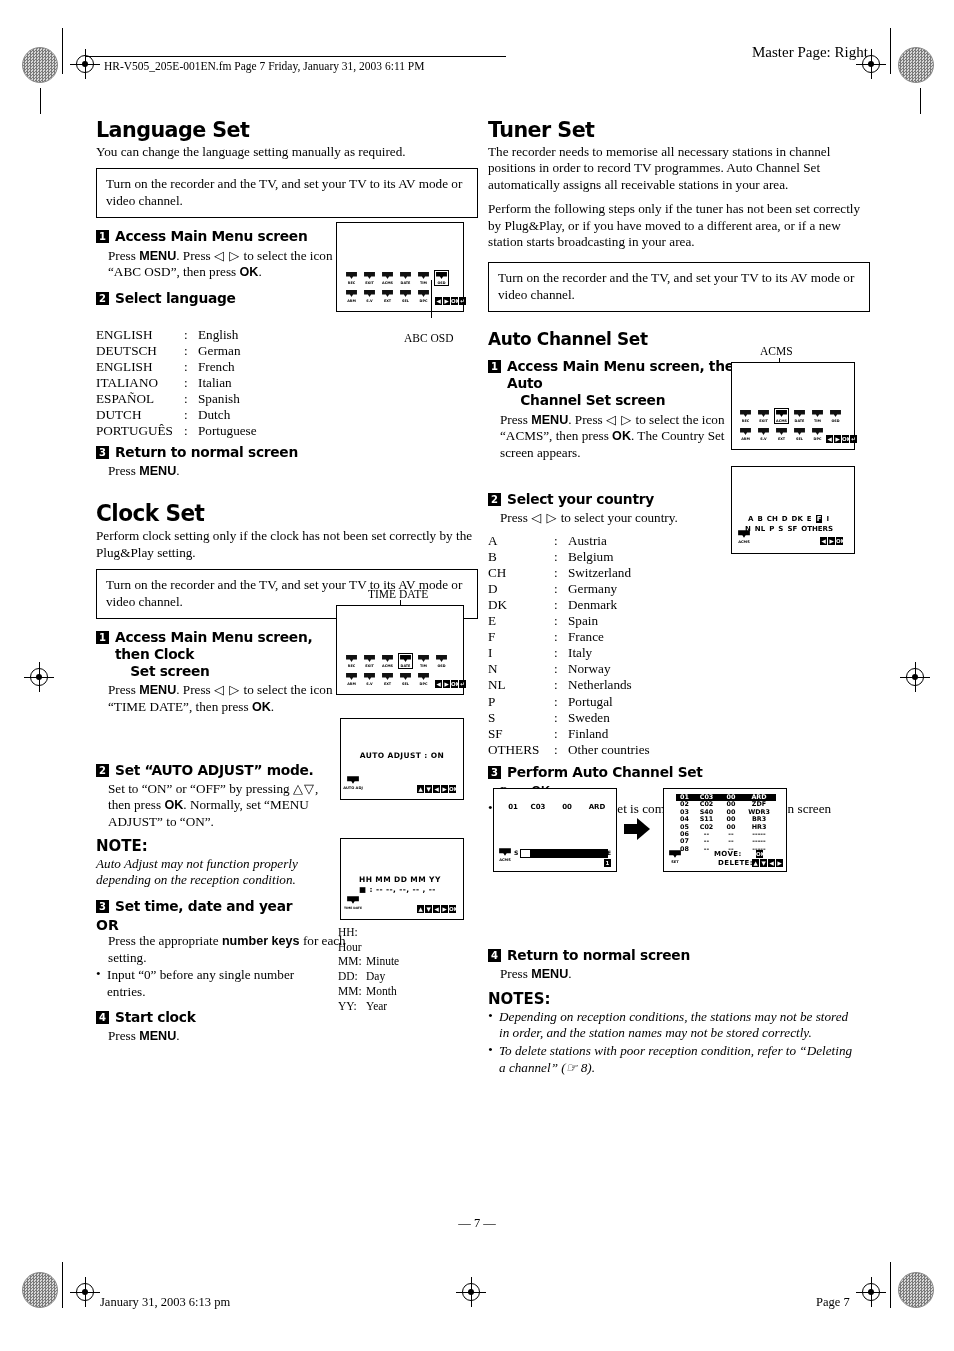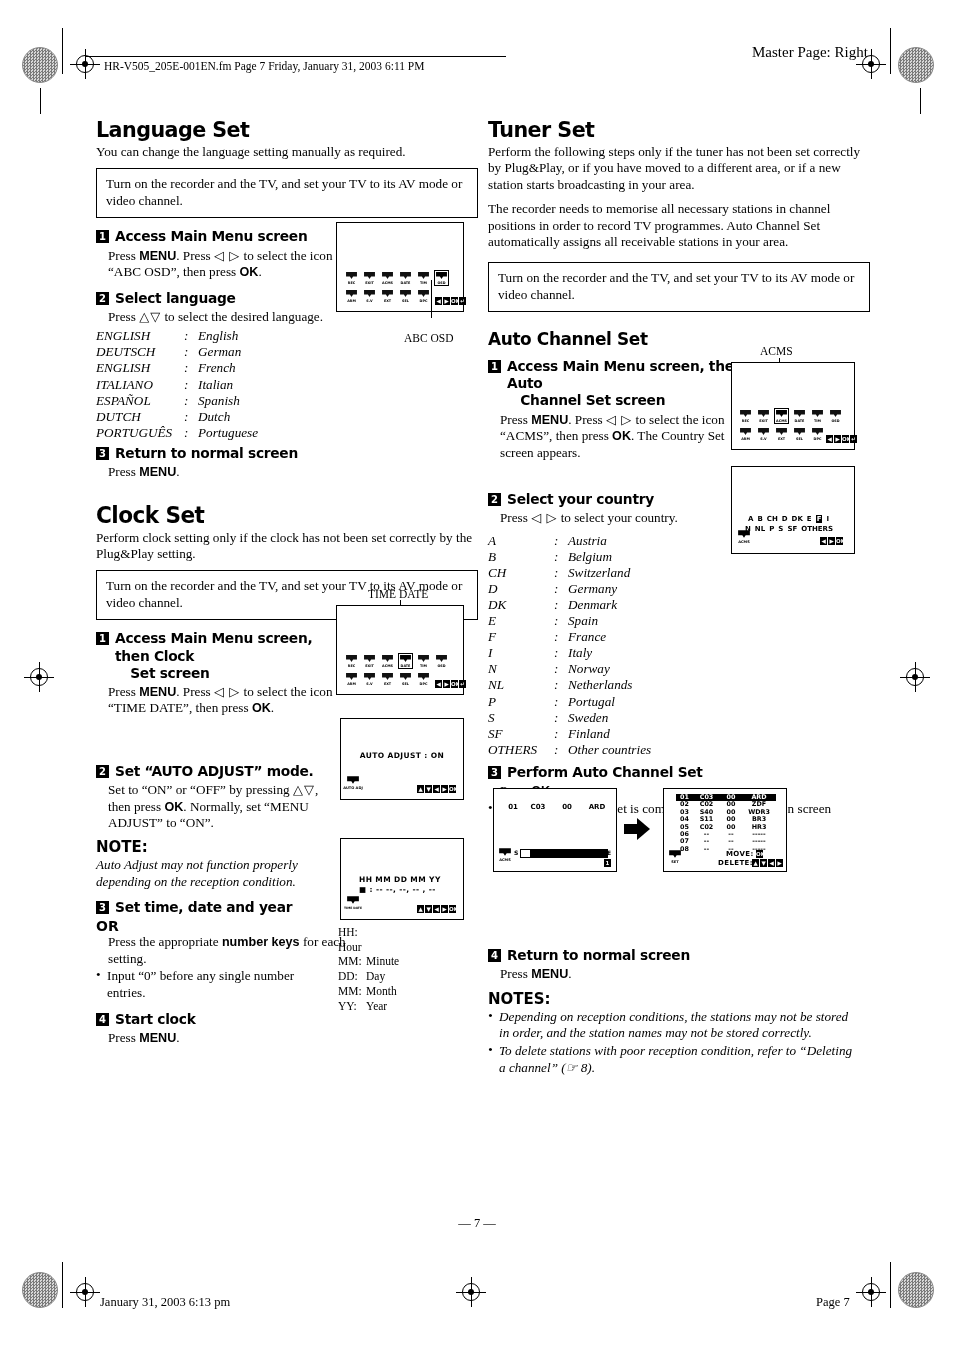--- a/index.html
+++ b/index.html
@@ -38,21 +38,21 @@
   .step{display:flex;align-items:flex-start;gap:6px;margin:9px 0 2px 0;}
   .stepnum{display:inline-block;width:13px;height:13px;background:#000;color:#fff;
      font-family:"DejaVu Sans",sans-serif;font-weight:bold;font-size:10px;line-height:13px;
      text-align:center;flex:0 0 auto;margin-top:2px;}
   .steptitle{font-family:"DejaVu Sans",sans-serif;font-weight:bold;font-size:14.5px;
      letter-spacing:-0.3px;line-height:1.18;transform:scaleX(0.95);transform-origin:left;}
   .steptxt{font-size:13.2px;line-height:1.24;margin:1px 0 0 12px;}
   b.k{font-family:"Liberation Sans",sans-serif;font-weight:bold;font-size:12.6px;}
   .arrglyph{font-size:13px;letter-spacing:1px;}
 
-  .deflist{font-size:13.2px;line-height:1.22;margin:3px 0 4px 0;font-style:italic;}
+  .deflist{font-size:13.2px;line-height:1.22;margin:20px 0 4px 0;}
   .deflist .row{display:flex;}
   .deflist .row .t{width:88px;flex:0 0 88px;}
   .deflist .row .c{width:14px;flex:0 0 14px;}
 
   .cdeflist .row .t{width:66px;flex:0 0 66px;}
 
   .noteHead{font-family:"DejaVu Sans",sans-serif;font-weight:bold;font-size:15px;margin:7px 0 1px 0;}
   .ital{font-style:italic;font-size:13.2px;line-height:1.24;margin:0;}
   ul.bul{margin:1px 0 0 0;padding:0;list-style:none;font-size:13.2px;line-height:1.26;}
   ul.bul li{position:relative;padding-left:11px;margin-bottom:1px;}
@@ -158,23 +158,20 @@
       <span class="steptitle">Access Main Menu screen</span>
     </div>
     <p class="steptxt" style="width:232px;">
       <span>Press </span><b class="k">MENU</b><span>. Press </span><span class="arrglyph">◁ ▷</span><span> to select the icon “ABC OSD”, then press </span><b class="k">OK</b><span>.</span>
     </p>
 
     <div class="step">
       <span class="stepnum">2</span>
       <span class="steptitle">Select language</span>
     </div>
-    <p class="steptxt">
-      <span>Press </span><span class="arrglyph">△▽</span><span> to select the desired language.</span>
-    </p>
 
     <div class="deflist" id="lang-list">
         <div class="row">
           <span class="t">ENGLISH</span>
           <span class="c">:</span>
           <span>English</span>
         </div>
         <div class="row">
           <span class="t">DEUTSCH</span>
           <span class="c">:</span>
@@ -257,22 +254,22 @@
       <span class="stepnum">4</span>
       <span class="steptitle">Start clock</span>
     </div>
     <p class="steptxt">
       <span>Press </span><b class="k">MENU</b><span>.</span>
     </p>
   </div>
 
   <div class="col col-right">
     <h1 class="sect">Tuner Set</h1>
+    <p class="body">The recorder needs to memorise all necessary stations in channel positions in order to record TV programmes. Auto Channel Set automatically assigns all receivable stations in your area.</p>
     <p class="body">Perform the following steps only if the tuner has not been set correctly by Plug&amp;Play, or if you have moved to a different area, or if a new station starts broadcasting in your area.</p>
-    <p class="body">The recorder needs to memorise all necessary stations in channel positions in order to record TV programmes. Auto Channel Set automatically assigns all receivable stations in your area.</p>
     <div class="notebox" style="margin-top:12px;">Turn on the recorder and the TV, and set your TV to its AV mode or video channel.</div>
 
     <h2 class="sub" style="font-size:18px;margin-top:16px;">Auto Channel Set</h2>
 
     <div class="step">
       <span class="stepnum">1</span>
       <span class="steptitle" style="width:252px;">
         <span>Access Main Menu screen, then Auto</span><br>
         <span style="display:inline-block;margin-left:14px;">Channel Set screen</span>
       </span>
@@ -733,21 +730,21 @@
             <span class="c3">--</span>
             <span class="c4">-----</span>
           </div>
           <div class="r">
             <span class="c1">08</span>
             <span class="c2">--</span>
             <span class="c3">--</span>
             <span class="c4">-----</span>
           </div>
         </div>
-      <div class="osd-txt" style="left:62px;top:61px;font-size:7px;">MOVE:</div>
+      <div class="osd-txt" style="left:50px;top:61px;font-size:7px;">MOVE:</div>
       <div class="navbox" style="left:92px;top:61px;">
         <span>OK</span>
       </div>
       <div class="osd-txt" style="left:54px;top:70px;font-size:7px;">DELETE:</div>
       <div class="navbox" style="left:88px;top:70px;">
         <span>▲</span>
         <span>▼</span>
         <span>◀</span>
         <span>▶</span>
       </div>

